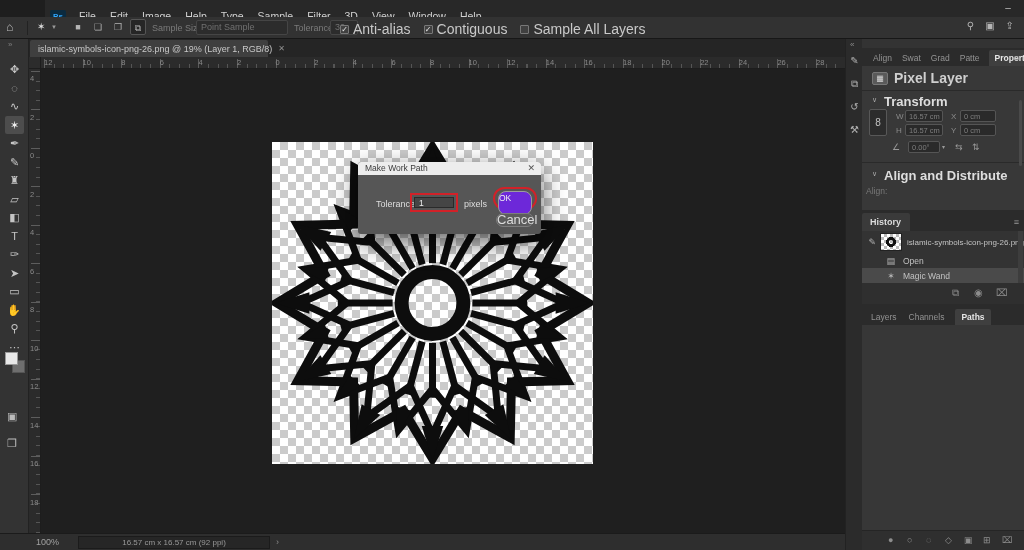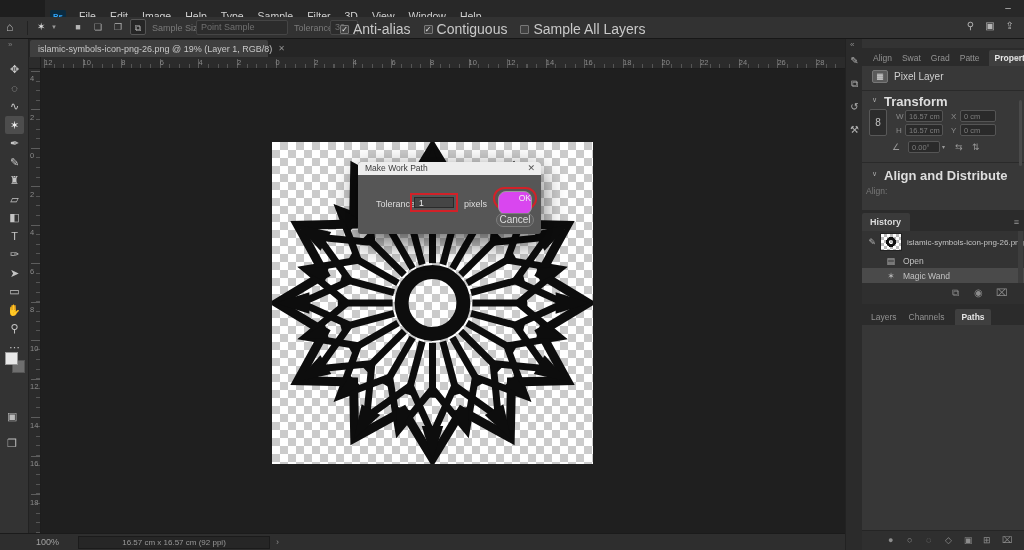--- a/index.html
+++ b/index.html
@@ -82,21 +82,21 @@
 
   
   #rightpanel { position:absolute; left:862px; top:39px; width:162px; height:511px; background:#333333; }
   #props-tabs { position:absolute; left:0; top:9px; width:162px; height:18px; background:#2b2b2b; display:flex; align-items:flex-end; padding-left:10px; gap:8px; }
   .ptab { font-size:8.5px; color:#939393; padding:3px 1px; white-space:nowrap; }
   .ptab.active { background:#3f3f3f; color:#e6e6e6; font-weight:bold; padding:3px 6px; border-radius:2px 2px 0 0; }
   .panelmenu { position:absolute; right:5px; font-size:9px; color:#9a9a9a; }
   #props-body { position:absolute; left:0; top:27px; width:162px; height:144px; background:#383838; }
   #pixel-layer-row { position:absolute; left:10px; top:4px; display:flex; align-items:center; gap:6px; }
   #pixel-layer-icon { width:16px; height:13px; background:#5a5a5a; border:1px solid #777; border-radius:2px; font-size:8px; color:#ddd; text-align:center; line-height:12px; }
-  #pixel-layer-label { font-size:10px; color:#cfcfcf; }
+  #pixel-layer-label { font-size:14px; color:#cfcfcf;font-weight:bold; }
   .pdivider { position:absolute; left:0; width:162px; height:1px; background:#2a2a2a; }
   .sechead { position:absolute; font-size:13px; color:#dedede; font-weight:bold; }
   .chev { position:absolute; font-size:7px; color:#aaa; }
   #link-box { position:absolute; left:7px; top:43px; width:18px; height:27px; background:#2c2c2c; border:1px solid #585858; border-radius:2px; font-size:10px; color:#c0c0c0; text-align:center; line-height:25px; }
   .flabel { position:absolute; font-size:8px; color:#8a8a8a; }
   .pfield { position:absolute; height:12px; background:#2a2a2a; border:1px solid #555; border-radius:2px; font-size:7.5px; color:#7e7e7e; padding:1px 3px; white-space:nowrap; }
   .ficon { position:absolute; font-size:9px; color:#9a9a9a; }
   #align-label { position:absolute; left:4px; top:120px; font-size:8.5px; color:#787878; }
   #props-scroll { position:absolute; right:2px; top:34px; width:3px; height:66px; background:#4a4a4a; border-radius:2px; }
 
@@ -127,22 +127,22 @@
 
   
   #dialog { position:absolute; left:358px; top:162px; width:183px; height:72px; background:#565656; border-radius:3px; box-shadow:0 8px 24px rgba(0,0,0,.6); z-index:10; }
   #dialog-title { position:absolute; left:0; top:0; width:183px; height:13px; background:#ededed; border-radius:3px 3px 0 0; font-size:8.5px; color:#3a3a3a; padding-left:7px; line-height:13px; }
   #dialog-close { position:absolute; right:6px; top:0; font-size:9px; color:#555; line-height:13px; }
   #dlg-tol-label { position:absolute; left:18px; top:37px; font-size:9px; color:#dedede; }
   #dlg-tol-annot { position:absolute; left:52px; top:31px; width:48px; height:19px; border:2px solid #d22128; }
   #dlg-tol-input { position:absolute; left:56px; top:35px; width:40px; height:11px; background:#454545; border:1px solid #2a2a2a; font-size:8.5px; color:#eee; padding-left:4px; font-family:"Liberation Sans",sans-serif; }
   #dlg-unit { position:absolute; left:106px; top:37px; font-size:9px; color:#dedede; }
   #dlg-ok-annot { position:absolute; left:135px; top:25px; width:44px; height:23px; border:2px solid #d22128; border-radius:12px; }
-  #dlg-ok { position:absolute; left:140px; top:29px; width:34px; height:24px; background:#d946ef; border:1px solid #9c9c9c; border-radius:8px; font-size:8.5px; color:#f0f0f0; text-align:right; line-height:13px; }
-  #dlg-cancel { position:absolute; left:138px; top:51px; width:38px; height:14px; background:#5c5c5c; border:1px solid #7d7d7d; border-radius:7px; font-size:10px; color:#dcdcdc; text-align:center; line-height:12px; }
+  #dlg-ok { position:absolute; left:140px; top:29px; width:34px; height:24px; background:#6d28d9; border:1px solid #9c9c9c; border-radius:8px; font-size:8.5px; color:#f0f0f0; text-align:left; line-height:13px; }
+  #dlg-cancel { position:absolute; left:138px; top:51px; width:38px; height:14px; background:#5c5c5c; border:1px solid #7d7d7d; border-radius:7px; font-size:13px; color:#dcdcdc; text-align:center; line-height:12px; }
 </style>
 </head>
 <body>
 
 <div id="app">
 
   <div id="menubar">
     <div id="ps-logo">Ps</div>
     <div id="menu-items" style="display:flex;">
         <div class="mitem">File</div>

